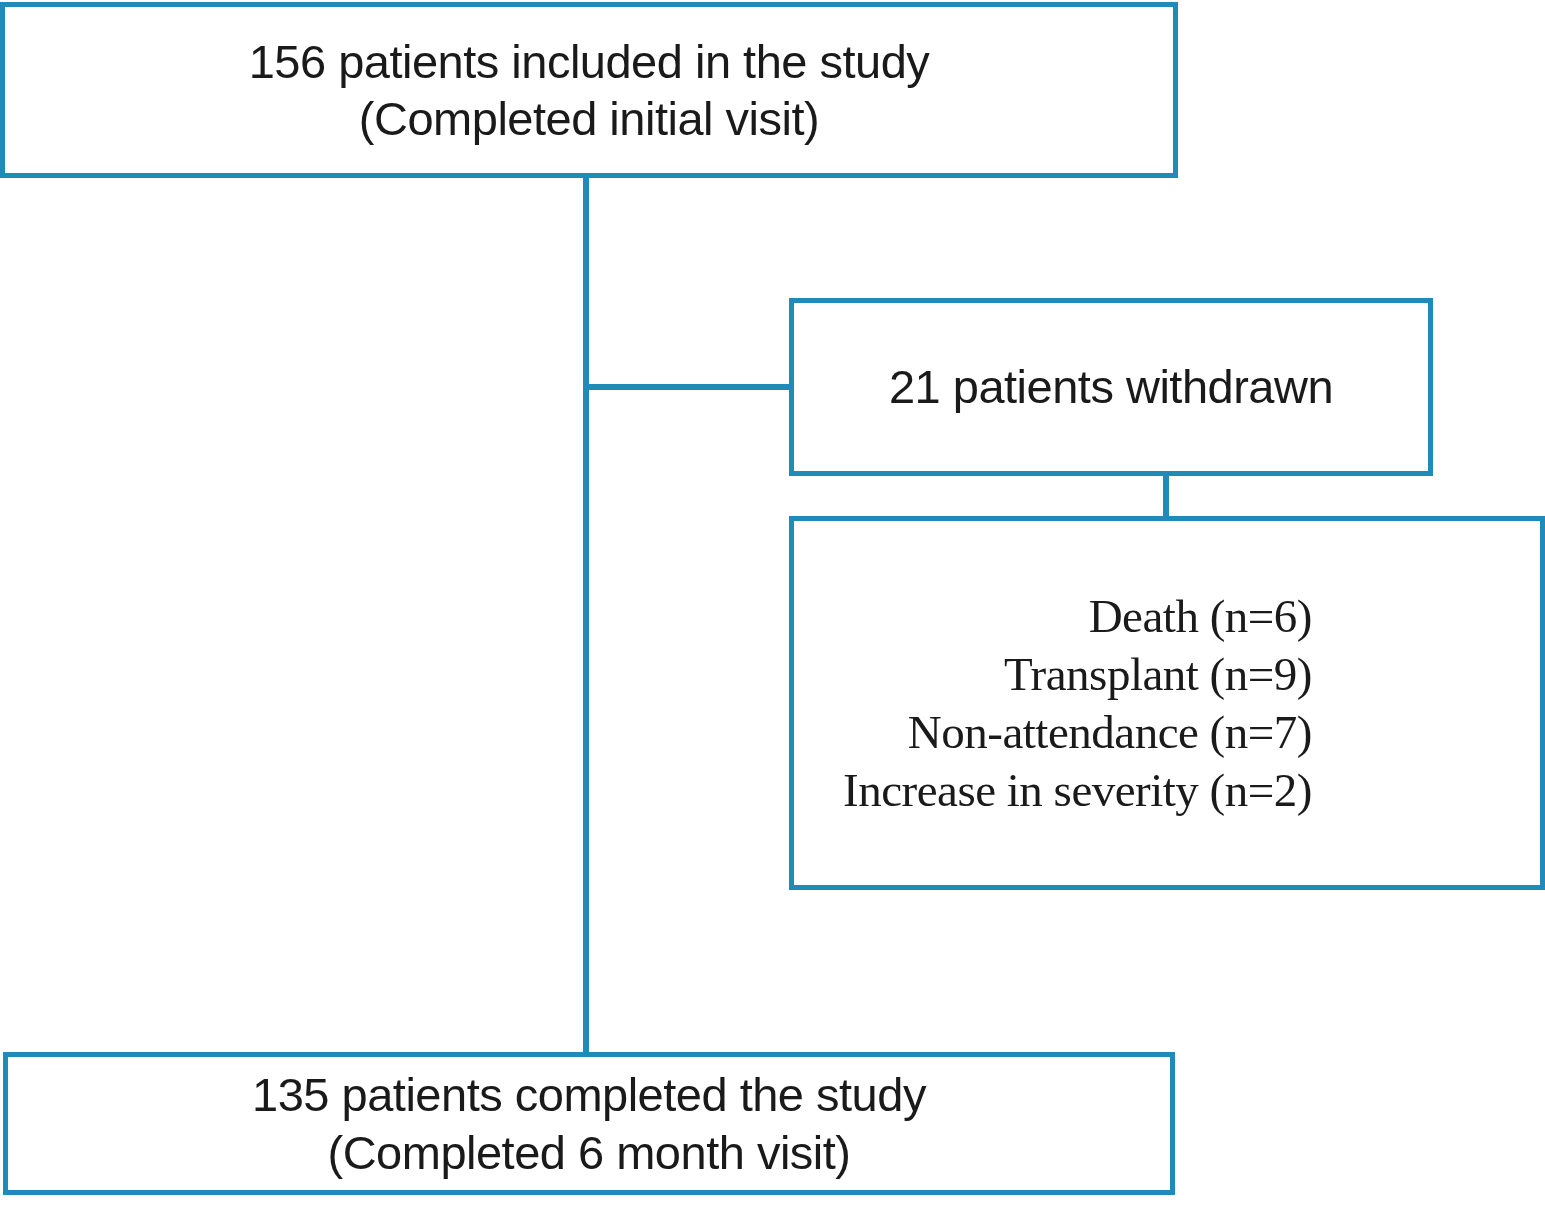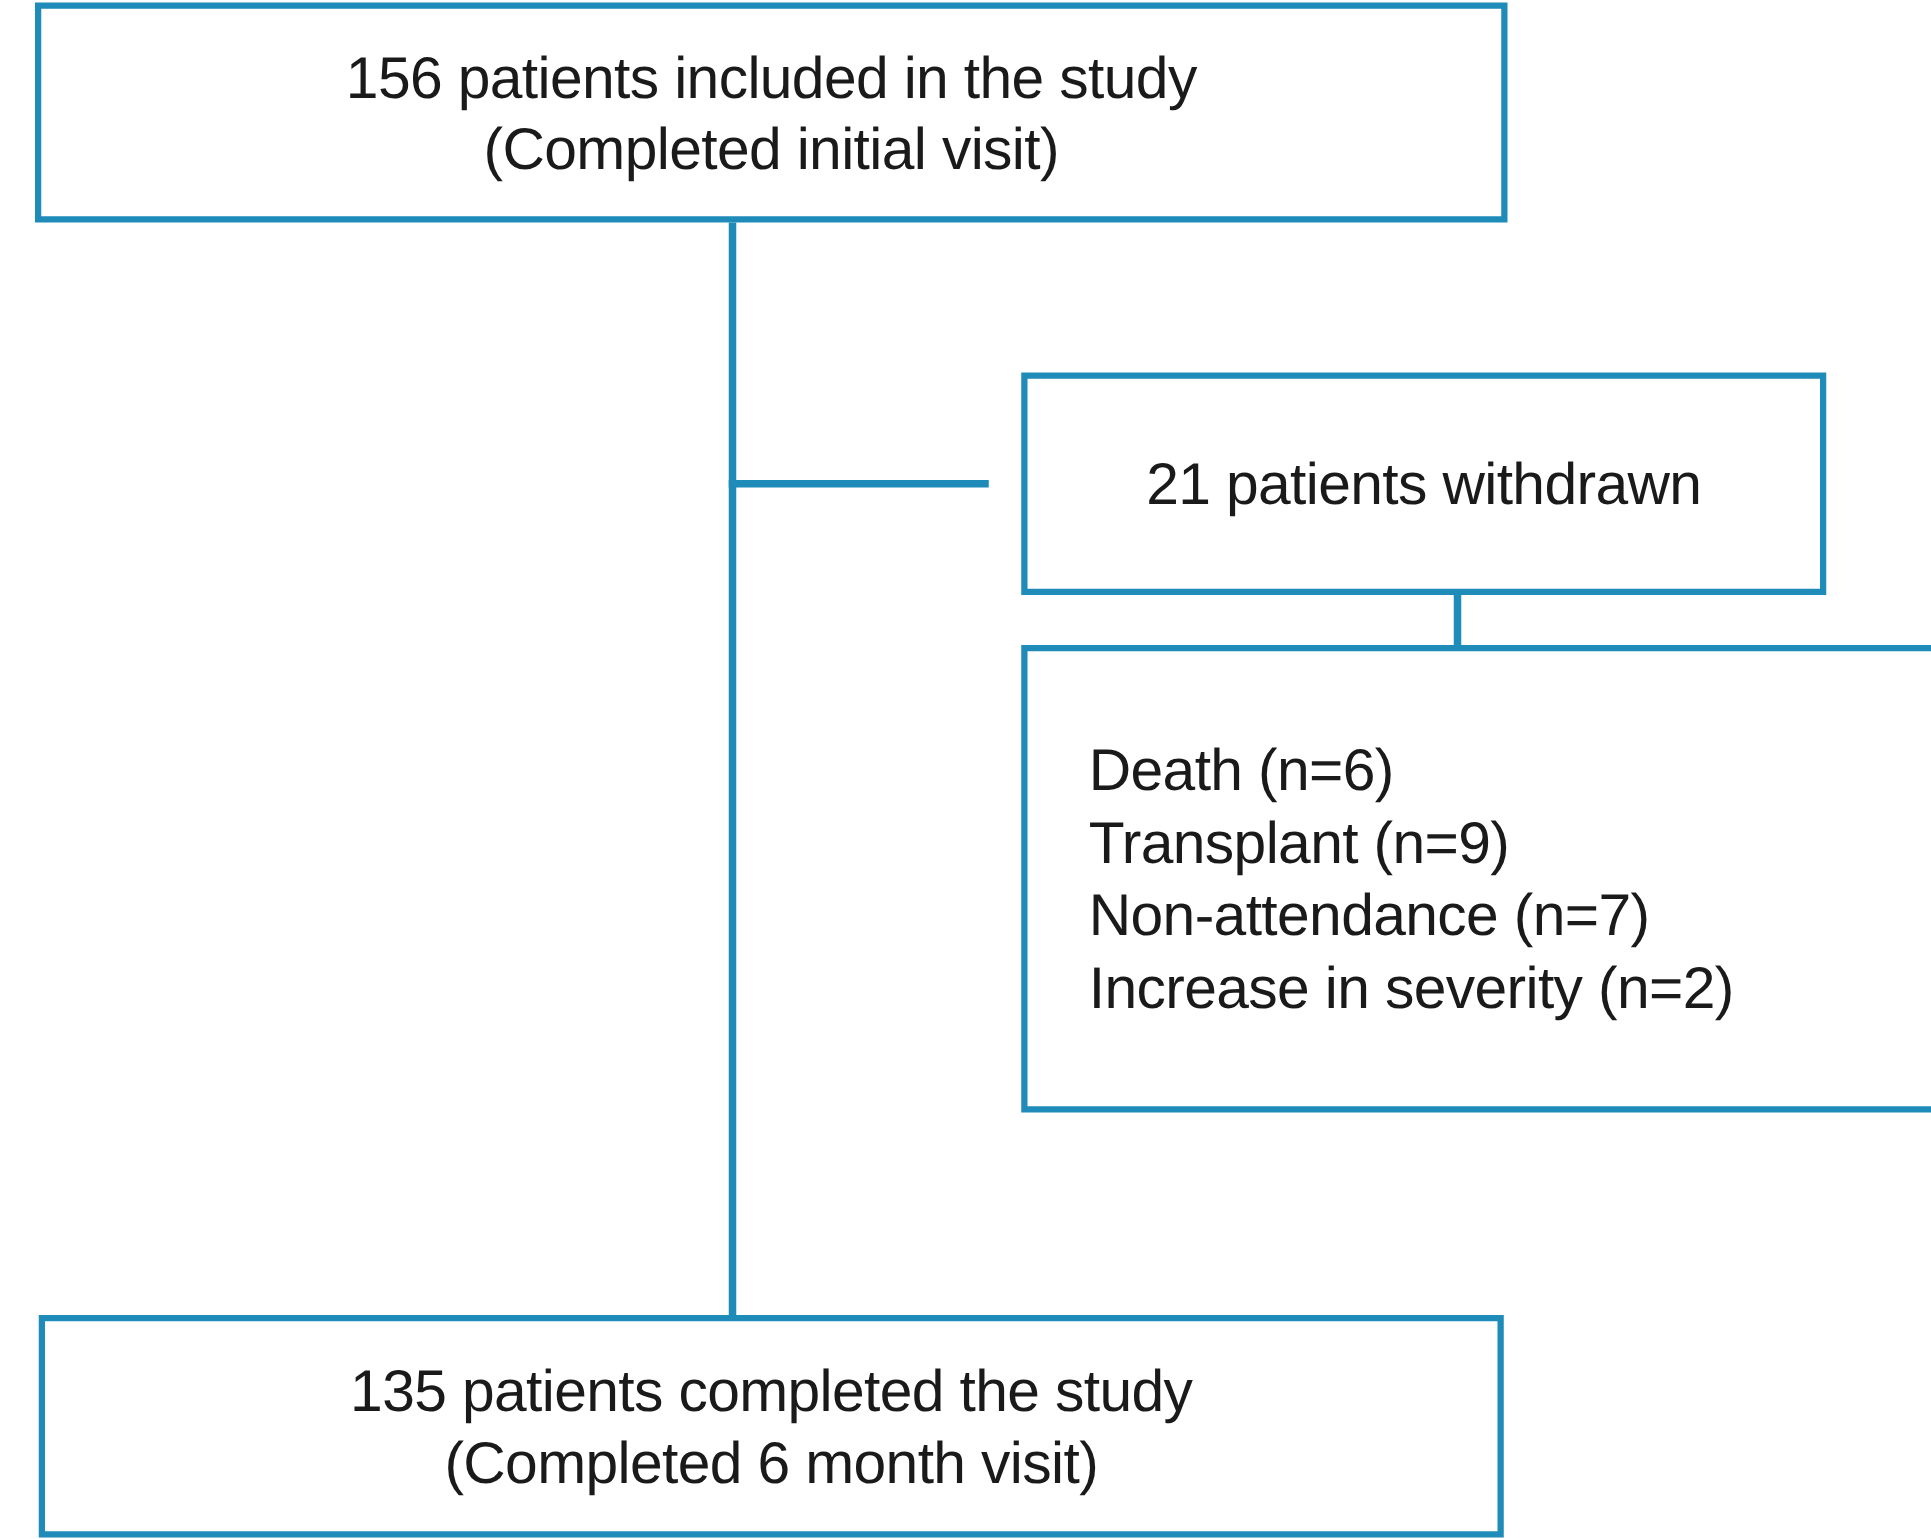--- a/index.html
+++ b/index.html
@@ -17,21 +17,20 @@
     color: #1a1a1a;
   }
   .box {
     position: absolute;
     box-sizing: border-box;
     border: 5px solid #1e8bb8;
     background: #ffffff;
     display: flex;
     align-items: center;
     justify-content: center;
-    margin-left: 28px;
   }
   .box-text {
     text-align: center;
     font-size: 47px;
     line-height: 1.22;
     letter-spacing: -0.5px;
     color: #1a1a1a;
     white-space: pre-line;
   }
   
@@ -54,35 +53,36 @@
     top: 516px;
     width: 756px;
     height: 374px;
     align-items: center;
     justify-content: flex-start;
   }
   .reasons-list {
     margin: 0;
     padding: 0 0 0 49px;
     list-style: none;
-    text-align: left;
+    text-align: right;
+    font-family: Liberation Serif, serif;
   }
   .reasons-list li {
     font-size: 47px;
     line-height: 58px;
     letter-spacing: -0.5px;
     color: #1a1a1a;
     white-space: nowrap;
   }
   
   #box-completed {
     left: 3px;
     top: 1052px;
     width: 1172px;
-    height: 178px;
+    height: 143px;
   }
   
   .connector {
     position: absolute;
     background: #1e8bb8;
   }
   
   #trunk-vertical {
     left: 583px;
     top: 178px;

